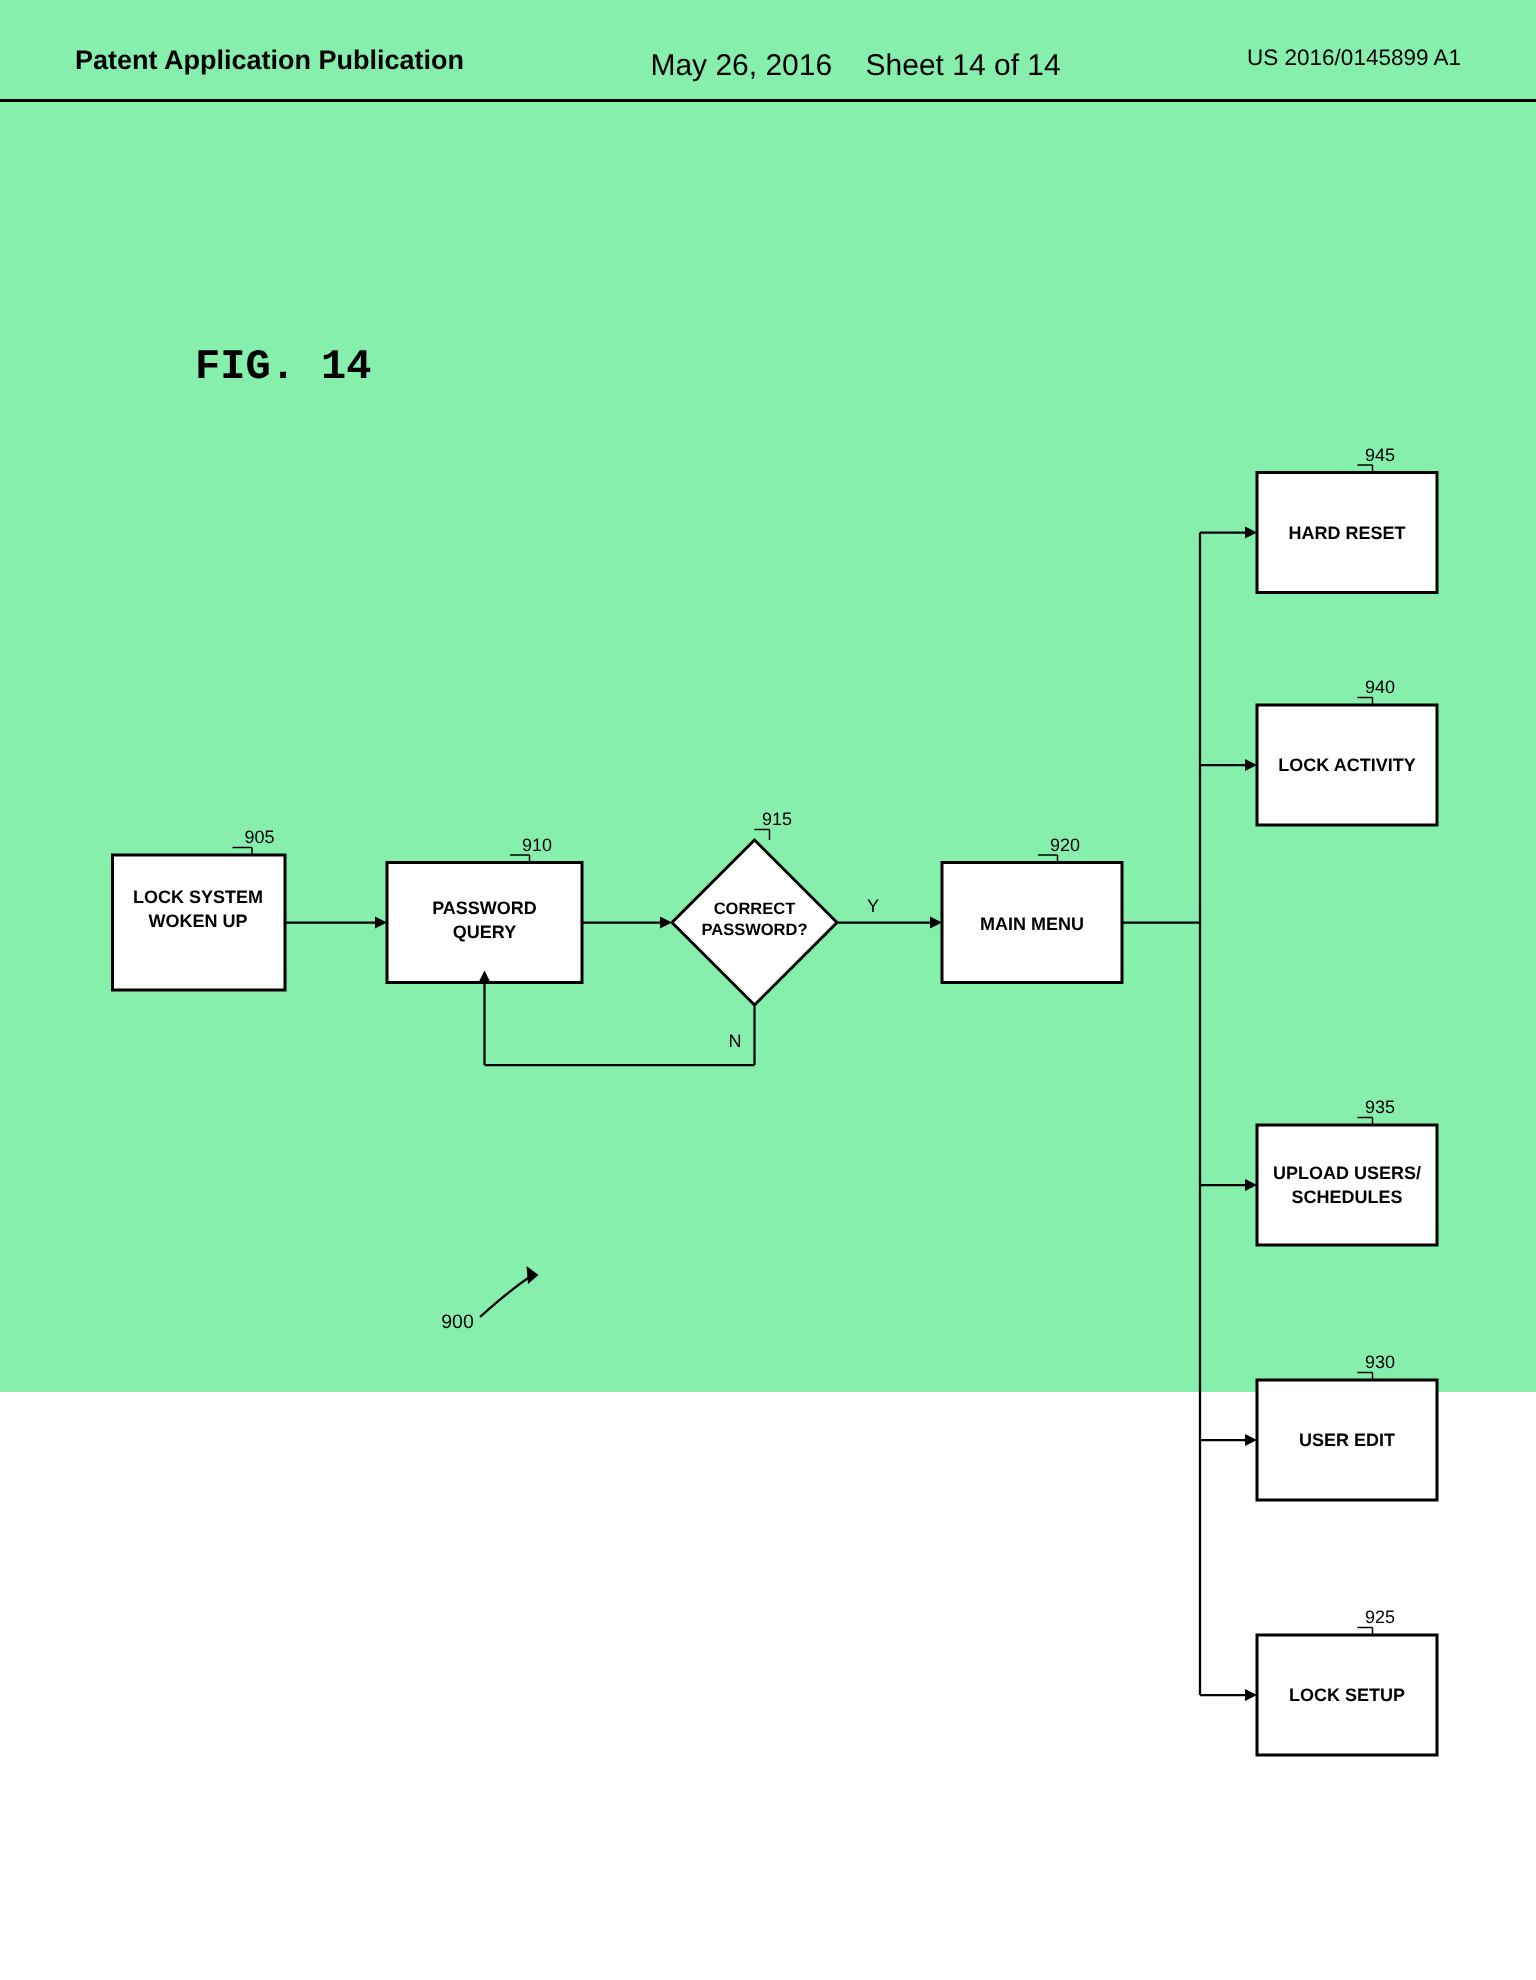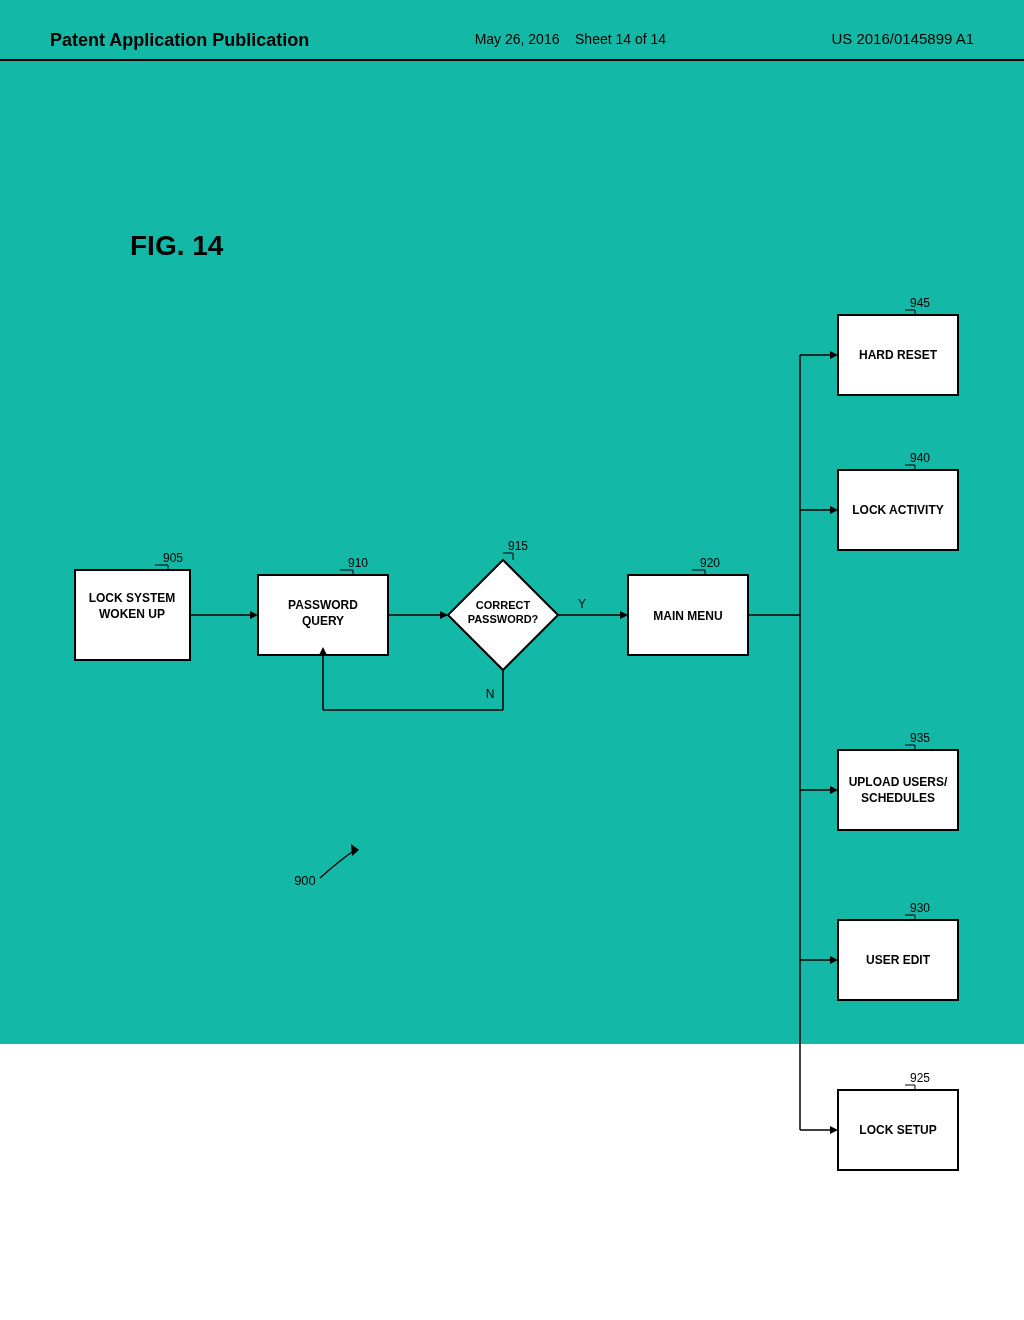--- a/index.html
+++ b/index.html
@@ -7,56 +7,57 @@
       background: #fff;
       font-family: Arial, sans-serif;
       width: 1024px;
       height: 1320px;
       overflow: hidden;
       position: relative;
     }
 
     .page {
       width: 1024px;
-      height: 1044px;
+      height: 928px;
       position: relative;
-      background: #14b8a6;
+      background: #86efac;
     }
 
     .header {
       display: flex;
       justify-content: space-between;
       align-items: flex-start;
       padding: 30px 50px 0 50px;
       border-bottom: 2px solid #000;
       padding-bottom: 8px;
     }
 
     .header-left {
       font-size: 18px;
       font-weight: bold;
     }
 
     .header-center {
-      font-size: 14px;
+      font-size: 20px;
       text-align: right;
       line-height: 1.4;
     }
 
     .header-right {
       font-size: 15px;
       text-align: left;
     }
 
     .fig-label {
       position: absolute;
       left: 130px;
       top: 230px;
       font-size: 28px;
       font-weight: bold;
+      font-family: Liberation Mono, monospace;
     }
   </style>
 </head>
 <body>
 
 <div class="page">
 
   <div class="header">
     <div class="header-left">Patent Application Publication</div>
     <div class="header-center">

